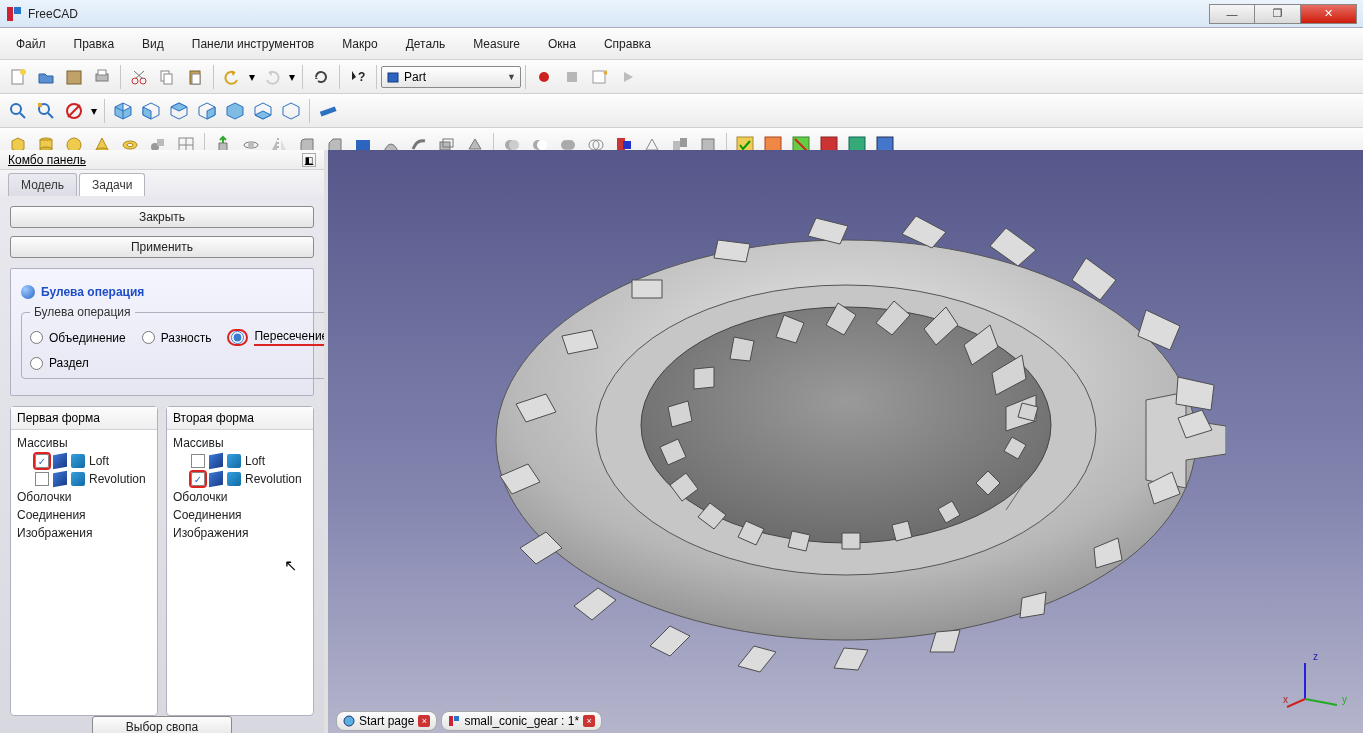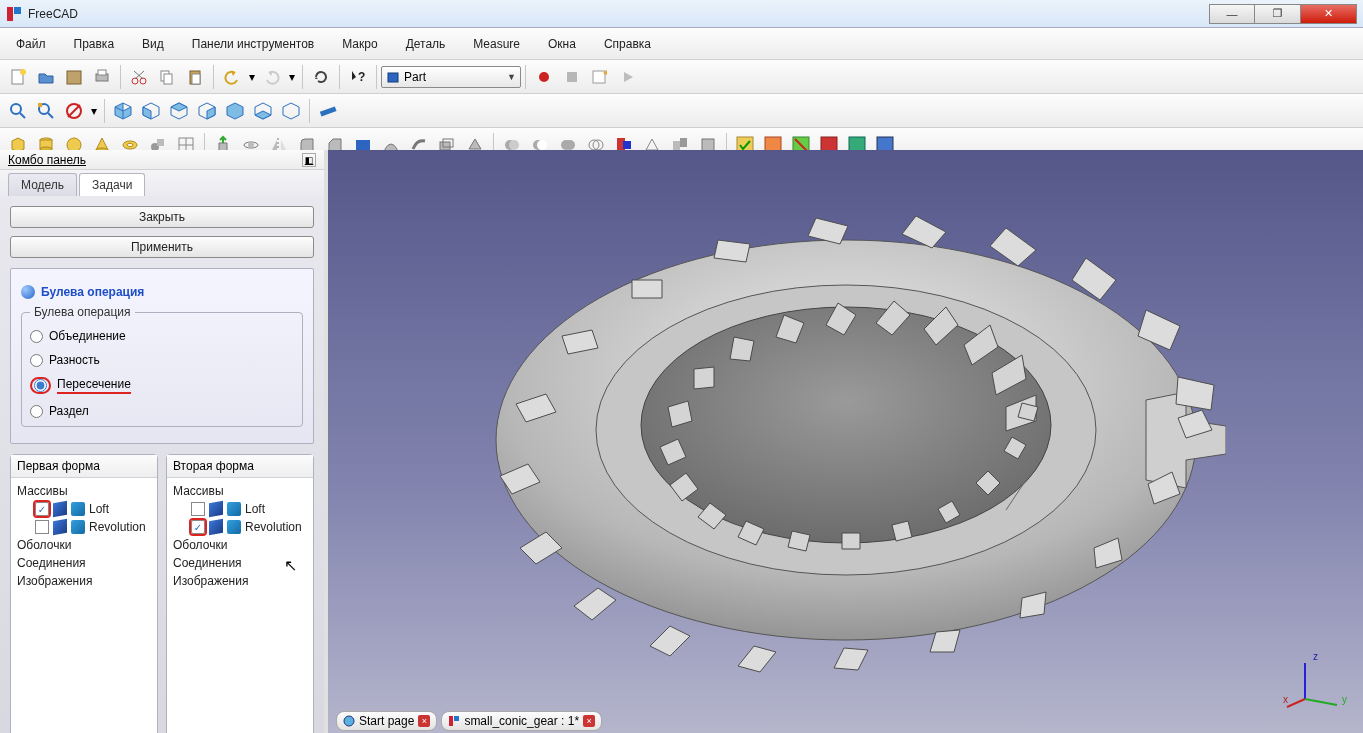--- a/index.html
+++ b/index.html
@@ -42,21 +42,21 @@
 .tab.active{ background:#fff;}
 .task-body{ flex:1; background:linear-gradient(#e8e8ee,#d8d8e0); padding:10px; overflow:auto;}
 .btn{ padding:3px 14px; background:linear-gradient(#fdfdfd,#e5e5e5); border:1px solid #8b8b8b; border-radius:3px; color:#222;}
 .btn-row{ display:flex; gap:8px; justify-content:center; margin-bottom:10px;flex-direction:column;}
 
 .panel{ background:linear-gradient(#f5f5ff,#e6e6f2); border:1px solid #b0b0c2; border-radius:2px; padding:16px 10px; margin-bottom:10px;}
 .panel-title{ display:flex; align-items:center; gap:6px; color:#1e4ec7; font-weight:bold; margin-bottom:6px;}
 .panel-title .ball{ width:14px;height:14px;border-radius:50%;background:radial-gradient(circle at 30% 30%,#9ec8ff,#2a66c8);}
 fieldset{ border:1px solid #b0b0c0; border-radius:4px; padding:10px 8px 8px 8px;}
 legend{ padding:0 4px; color:#333;}
-.radio-grid{ display:grid; grid-template-columns:1fr; row-gap:10px; column-gap:16px;}
+.radio-grid{ display:grid; grid-template-columns:1fr 1fr 1fr; row-gap:10px; column-gap:16px;}
 .radio-item{ display:flex; align-items:center; gap:6px;}
 .radio-item input{ accent-color:#3a7cd0;}
 .hl-red{ border:2px solid #d22; border-radius:10px; padding:0 2px; display:inline-flex;align-items:center;}
 .underline-red{ border-bottom:2px solid #d22; padding-bottom:1px;}
 
 .two-cols{ display:flex; gap:8px;}
 .shape-col{ flex:1; background:#fff; border:1px solid #b0b0c2; border-radius:4px; display:flex; flex-direction:column; height:310px;}
 .shape-col .hdr{ padding:4px 6px; border-bottom:1px solid #d0d0d8; background:linear-gradient(#fcfcfc,#eeeeee);}
 .shape-col .list{ flex:1; padding:4px 4px; font-size:12px; color:#222;}
 .shape-col .cat{ padding:2px 2px;}

